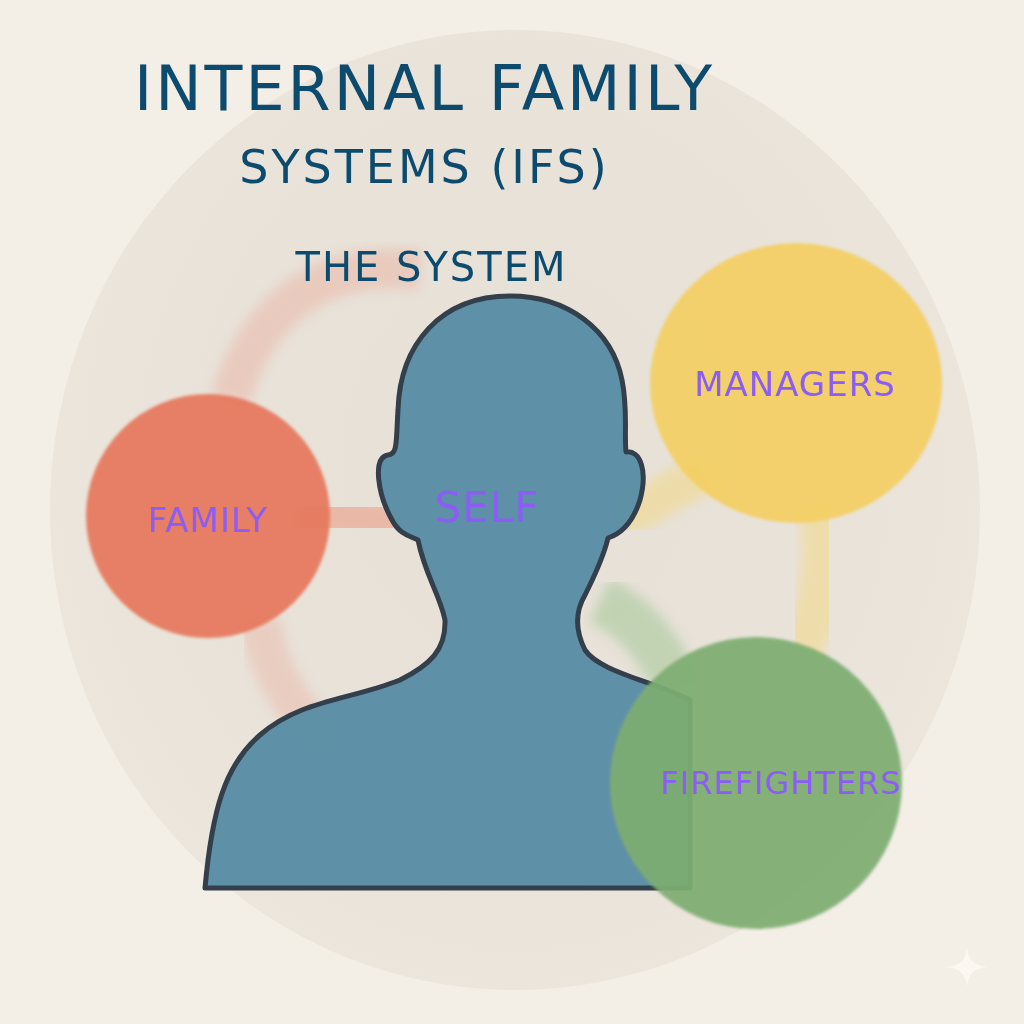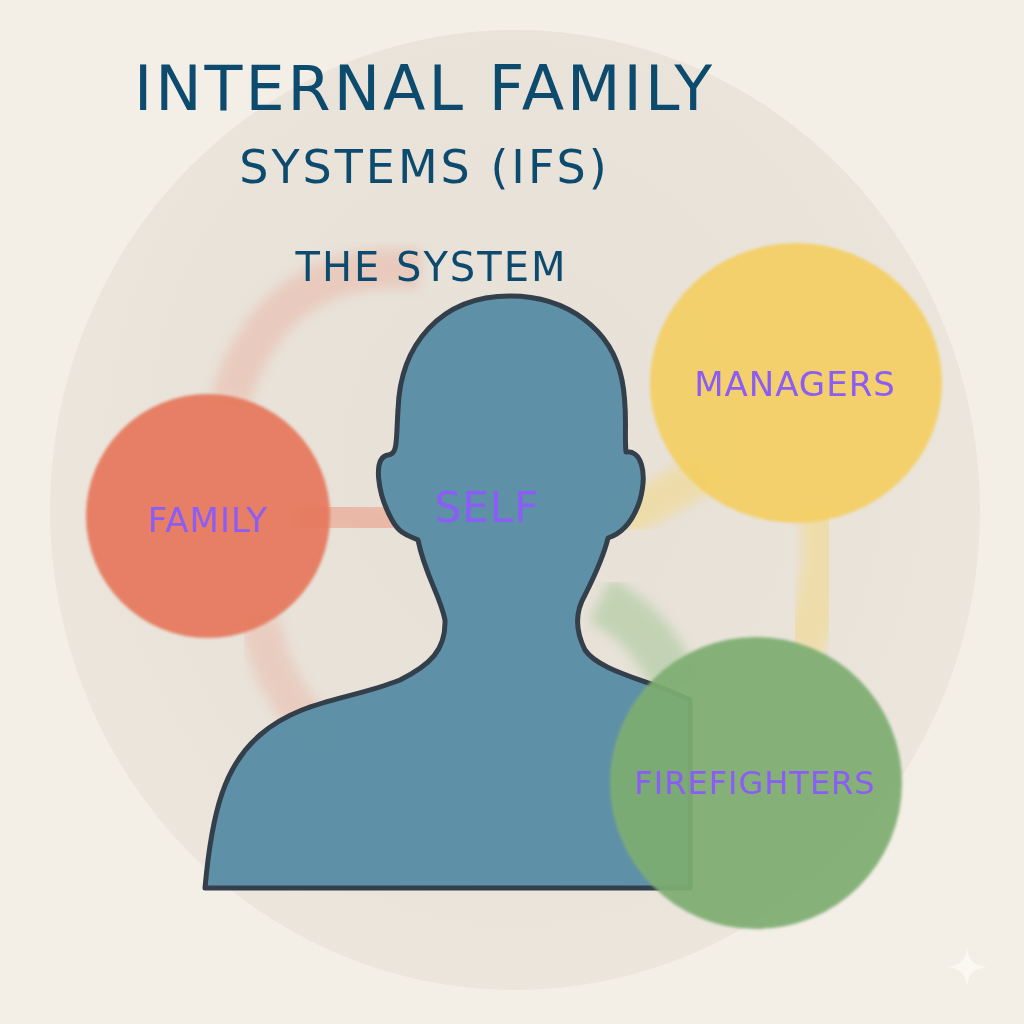--- a/index.html
+++ b/index.html
@@ -77,19 +77,19 @@
 
     <circle cx="756" cy="783" r="146" fill="#7eae72" opacity="0.93" filter="url(#softer)"></circle>
   </svg>
 
   <div class="title title-1">INTERNAL FAMILY</div>
   <div class="title title-2">SYSTEMS (IFS)</div>
   <div class="title subtitle">THE SYSTEM</div>
 
   <div class="label" style="left:130px; top:500px; width:156px;">FAMILY</div>
   <div class="label" style="left:660px; top:364px; width:270px;">MANAGERS</div>
-  <div class="label" style="left:610px; top:764px; width:290px; font-size:32px;">FIREFIGHTERS</div>
+  <div class="label" style="left:610px; top:764px; width:290px; font-size:32px;padding-left:26px;">FIREFIGHTERS</div>
   <div class="label" style="left:412px; top:476px; width:150px; font-size:42px;margin-top:7px;">SELF</div>
 
   <svg class="sparkle" viewBox="0 0 44 44">
     <path d="M22 2 C24 16, 28 20, 42 22 C28 24, 24 28, 22 42 C20 28, 16 24, 2 22 C16 20, 20 16, 22 2 Z" fill="#fbf8f2"></path>
   </svg>
 </div>
 
 </body></html>

